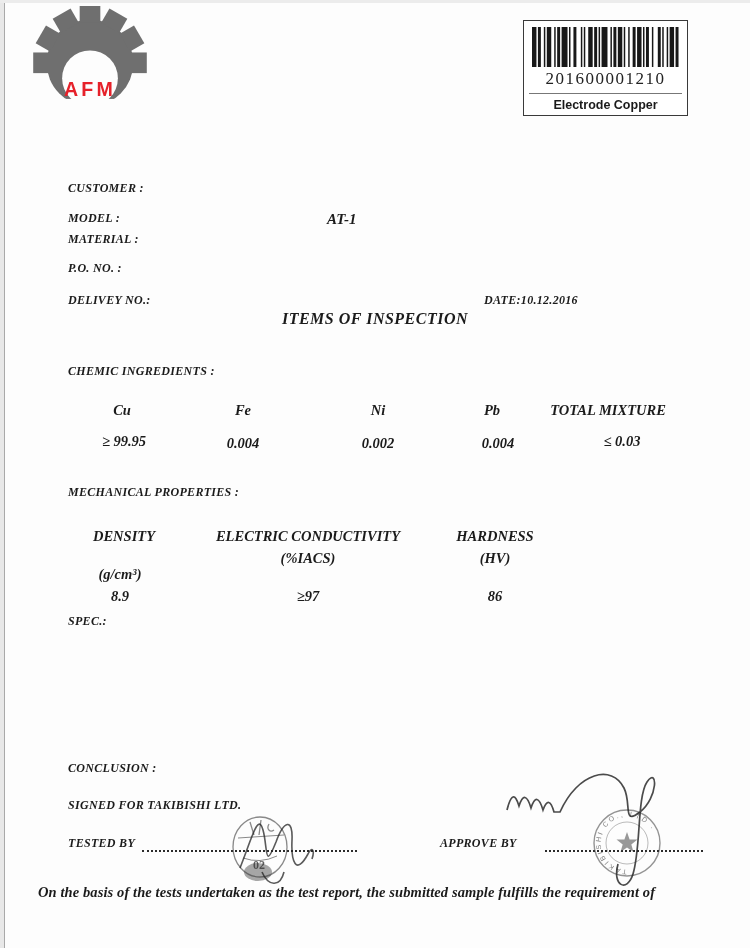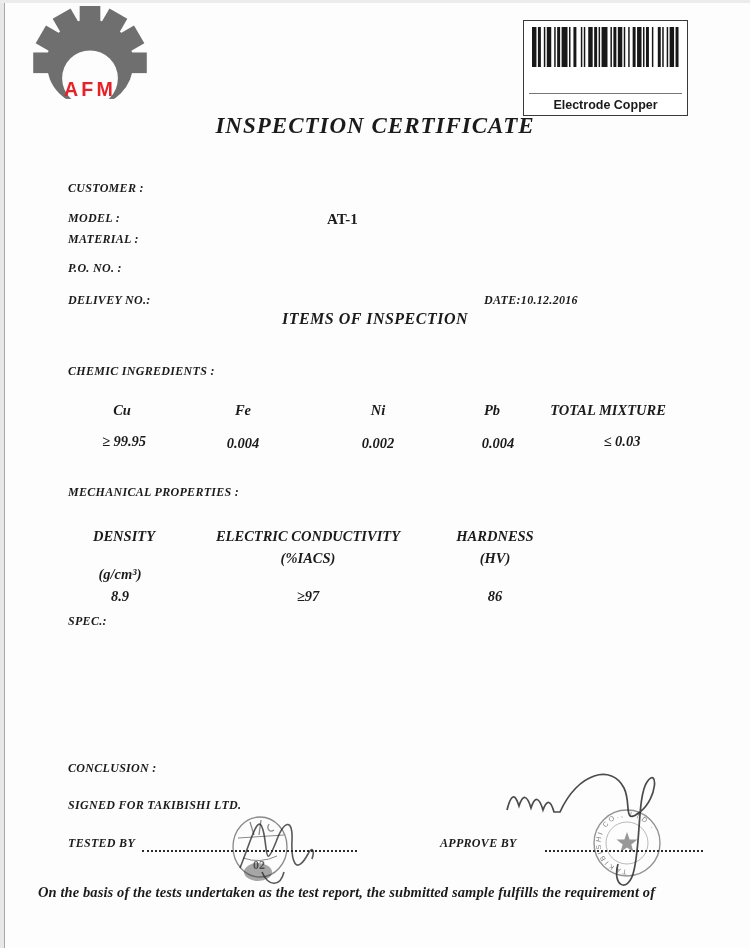--- a/index.html
+++ b/index.html
@@ -8,21 +8,21 @@
     width:750px;height:948px;
     background:#fdfdfd;
     overflow:hidden;
     font-family:"Liberation Serif","DejaVu Serif",serif;
     color:#1b1b1b;
   }
   .edge-left{position:absolute;left:0;top:0;bottom:0;width:4px;background:#e8e8e8;border-right:1px solid #a9a9a9;}
   .edge-top{position:absolute;left:0;top:0;right:0;height:3px;background:#ececec;}
   .abs{position:absolute;white-space:nowrap;}
   .lbl{font-style:italic;font-weight:bold;font-size:12px;letter-spacing:.3px;}
-  .val{font-weight:bold;font-size:15px;}
+  .val{font-style:italic;font-weight:bold;font-size:15px;}
   .title{
     left:0;right:0;top:113px;text-align:center;
     font-style:italic;font-weight:bold;font-size:23px;letter-spacing:1px;
   }
   .sec-title{left:0;right:0;text-align:center;font-style:italic;font-weight:bold;font-size:16px;letter-spacing:.5px;}
   .cell{transform:translateX(-50%);font-style:italic;font-weight:bold;font-size:14.5px;text-align:center;}
   .logo{left:28px;top:6px;width:124px;height:95px;}
   .bcbox{
     left:523px;top:20px;width:165px;height:96px;
     border:1.5px solid #3a3a3a;background:#fff;box-sizing:border-box;
@@ -88,25 +88,25 @@
           <rect x="75" y="0" width="1" height="40"></rect>
           <rect x="77" y="0" width="2" height="40"></rect>
           <rect x="81" y="0" width="1" height="40"></rect>
           <rect x="85" y="0" width="2" height="40"></rect>
           <rect x="88" y="0" width="1" height="40"></rect>
           <rect x="91" y="0" width="1" height="40"></rect>
           <rect x="93" y="0" width="3" height="40"></rect>
           <rect x="97" y="0" width="2" height="40"></rect>
         </g>
     </svg>
+    <div class="bcnum">201600001210</div>
     <div class="bcsep"></div>
     <div class="bcprod">Electrode Copper</div>
   </div>
 
-  <div class="abs title">INSPECTION CERTIFICATE</div>
 
   <div class="abs lbl" style="left:68px;top:181px;">CUSTOMER :</div>
   <div class="abs lbl" style="left:68px;top:211px;">MODEL :</div>
   <div class="abs val" style="left:327px;top:211px;">AT-1</div>
   <div class="abs lbl" style="left:68px;top:232px;">MATERIAL :</div>
   <div class="abs lbl" style="left:68px;top:261px;">P.O. NO. :</div>
   <div class="abs lbl" style="left:68px;top:293px;">DELIVEY NO.:</div>
   <div class="abs lbl" style="left:484px;top:293px;">DATE:10.12.2016</div>
 
   <div class="abs sec-title" style="top:310px;">ITEMS OF INSPECTION</div>

